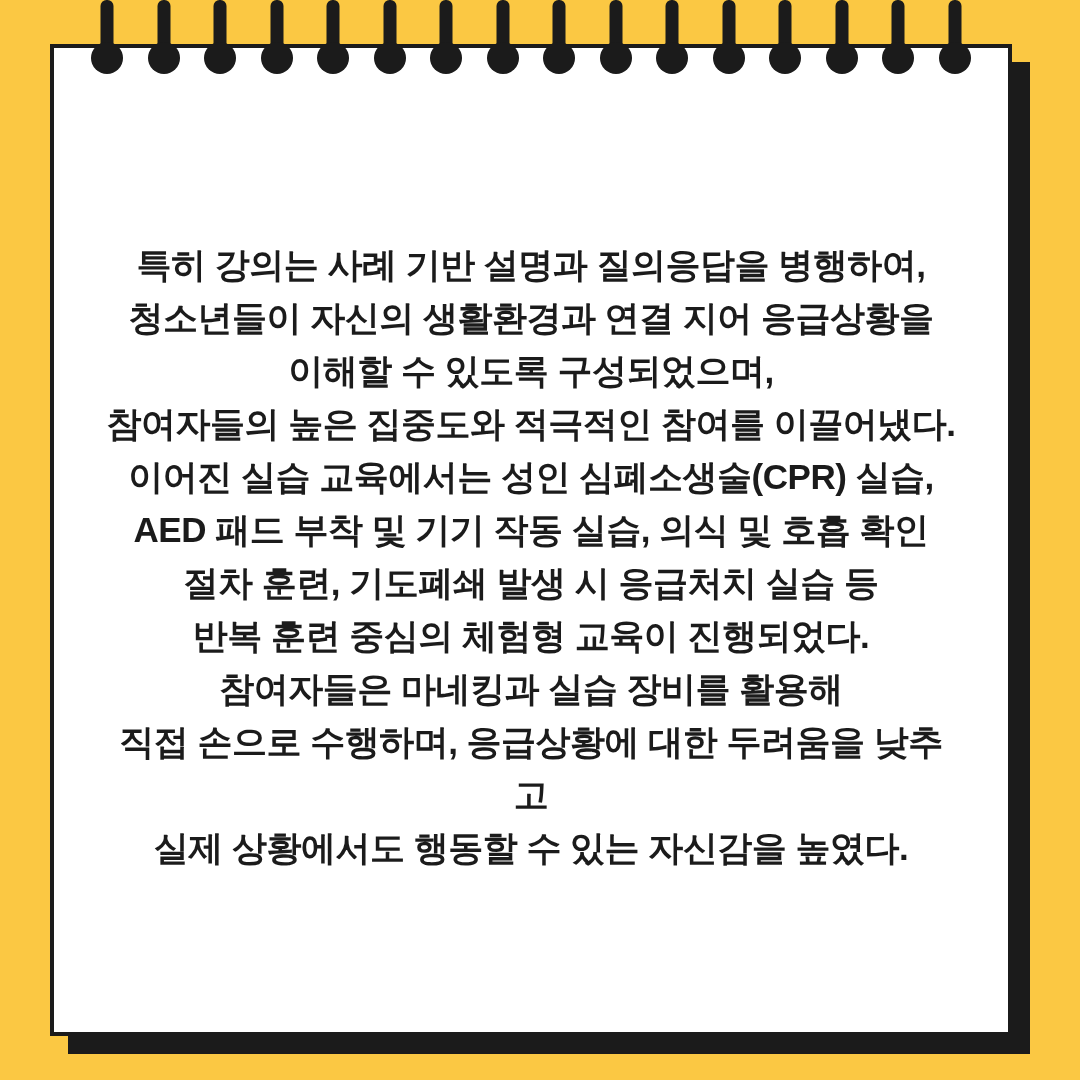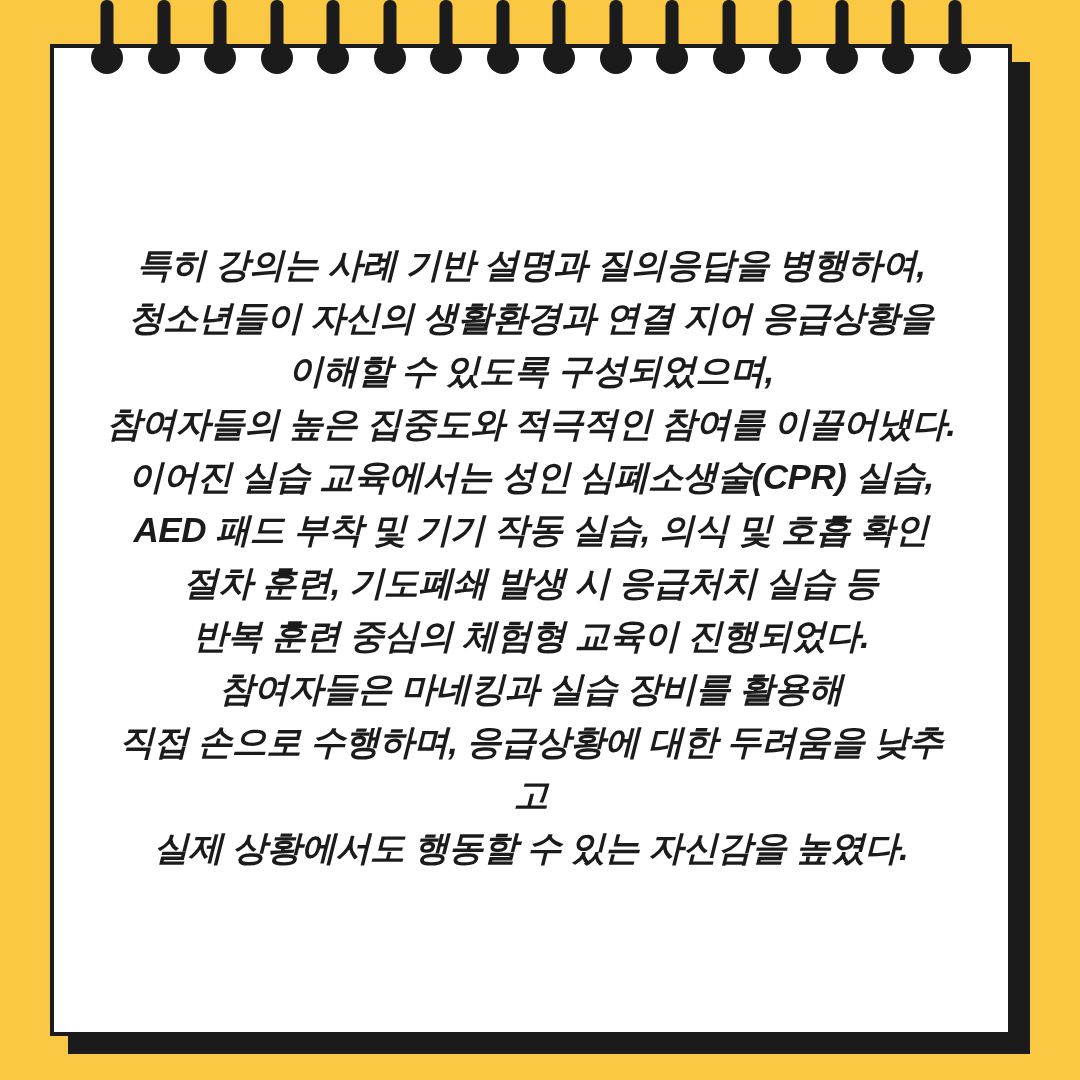--- a/index.html
+++ b/index.html
@@ -83,21 +83,20 @@
   }
 
   .content {
     position: absolute;
     left: 0;
     right: 0;
     top: 190px;
     padding: 0 51px;
     box-sizing: border-box;
     text-align: center;
-    font-style: italic;
   }
 
   .body-text {
     margin: 0;
     font-family: "Liberation Sans", sans-serif;
     font-weight: bold;
     font-size: 35px;
     line-height: 53px;
     letter-spacing: -0.5px;
     color: #1b1b1b;

